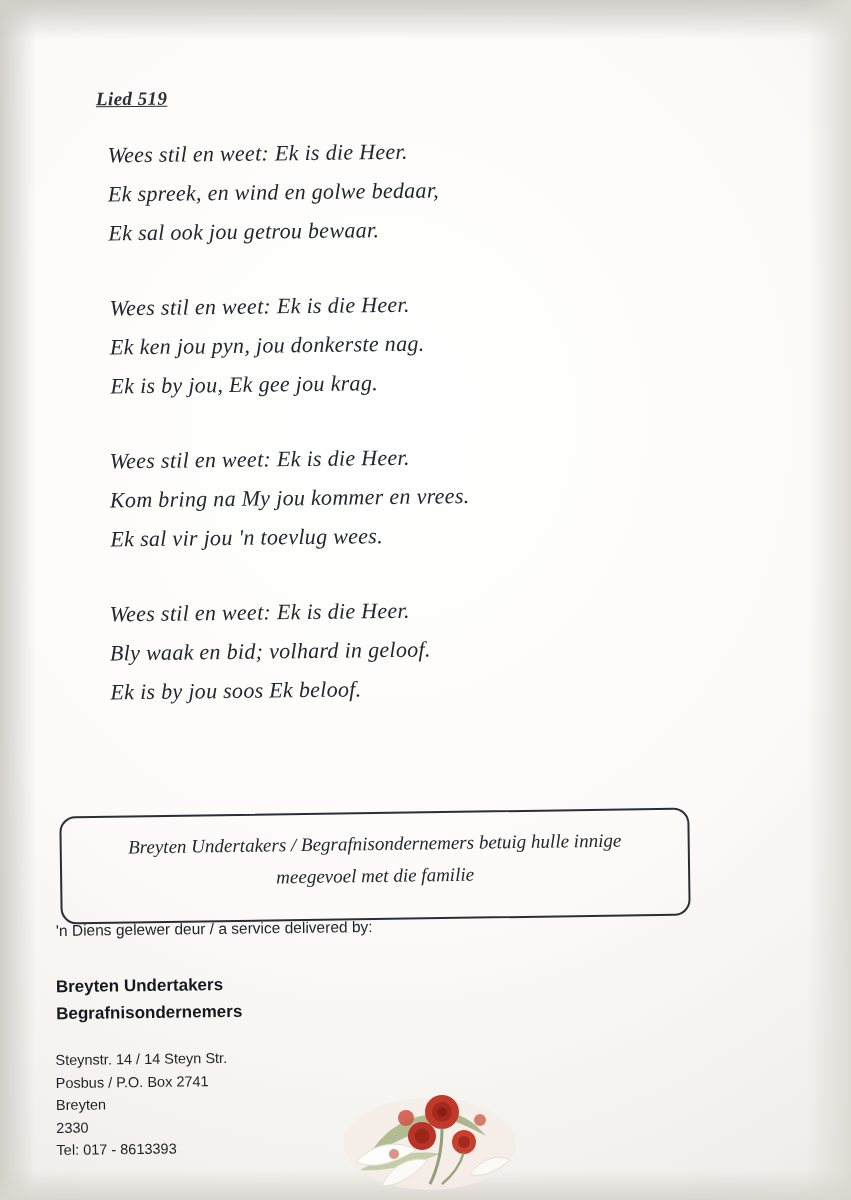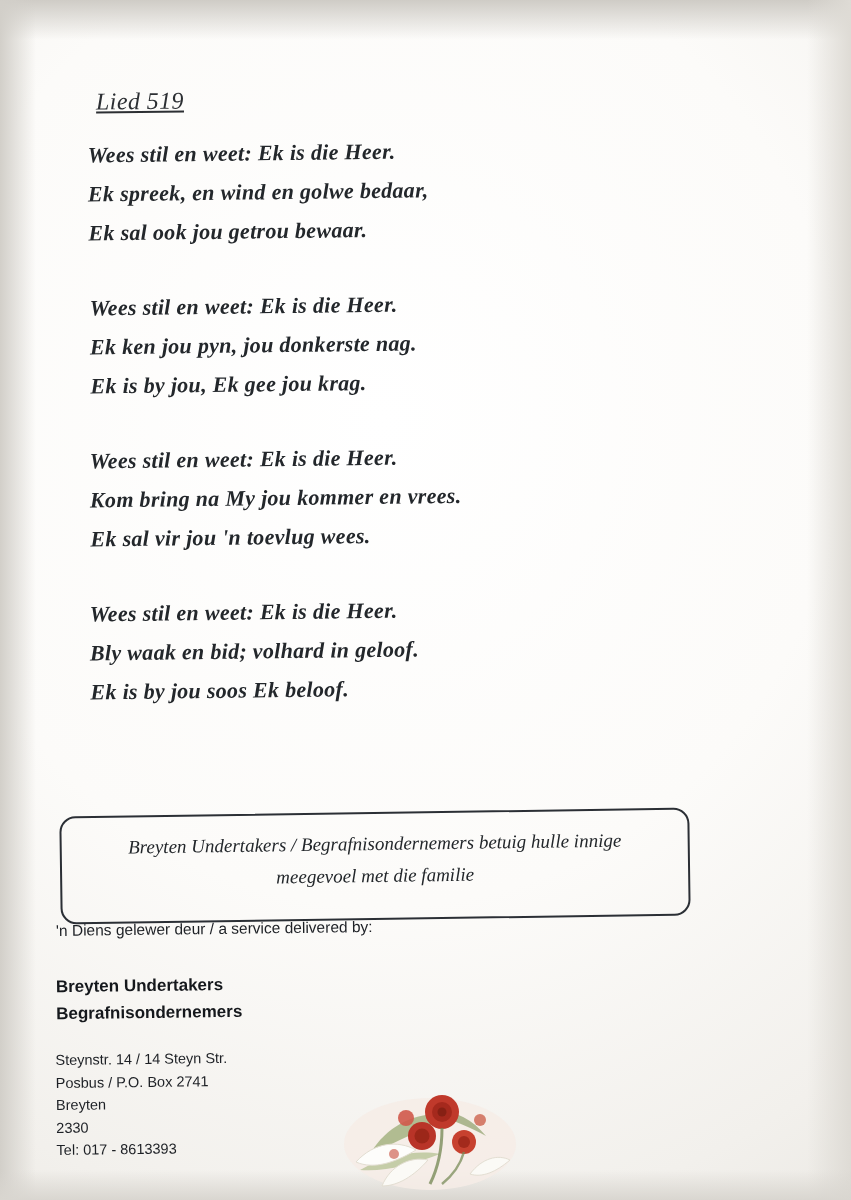--- a/index.html
+++ b/index.html
@@ -48,34 +48,33 @@
     pointer-events: none;
   }
 
   
   .hymn-title {
     position: absolute;
     left: 96px;
     top: 88px;
     font-family: "Liberation Serif", serif;
     font-style: italic;
-    font-weight: normal;
-    font-size: 24px;
+    font-weight: bold;
+    font-size: 19px;
     color: #2c2f33;
     letter-spacing: 0.4px;
     text-decoration: underline;
     transform: rotate(-0.6deg);
   }
 
   .verses {
     position: absolute;
-    left: 88px;
+    left: 108px;
     top: 132px;
     width: 560px;
-    font-weight: bold;
   }
   .verse {
     margin-bottom: 36px;
     transform: rotate(-0.7deg);
   }
   .verse-line {
     font-family: "Liberation Serif", serif;
     font-style: italic;
     font-size: 22px;
     line-height: 39px;

